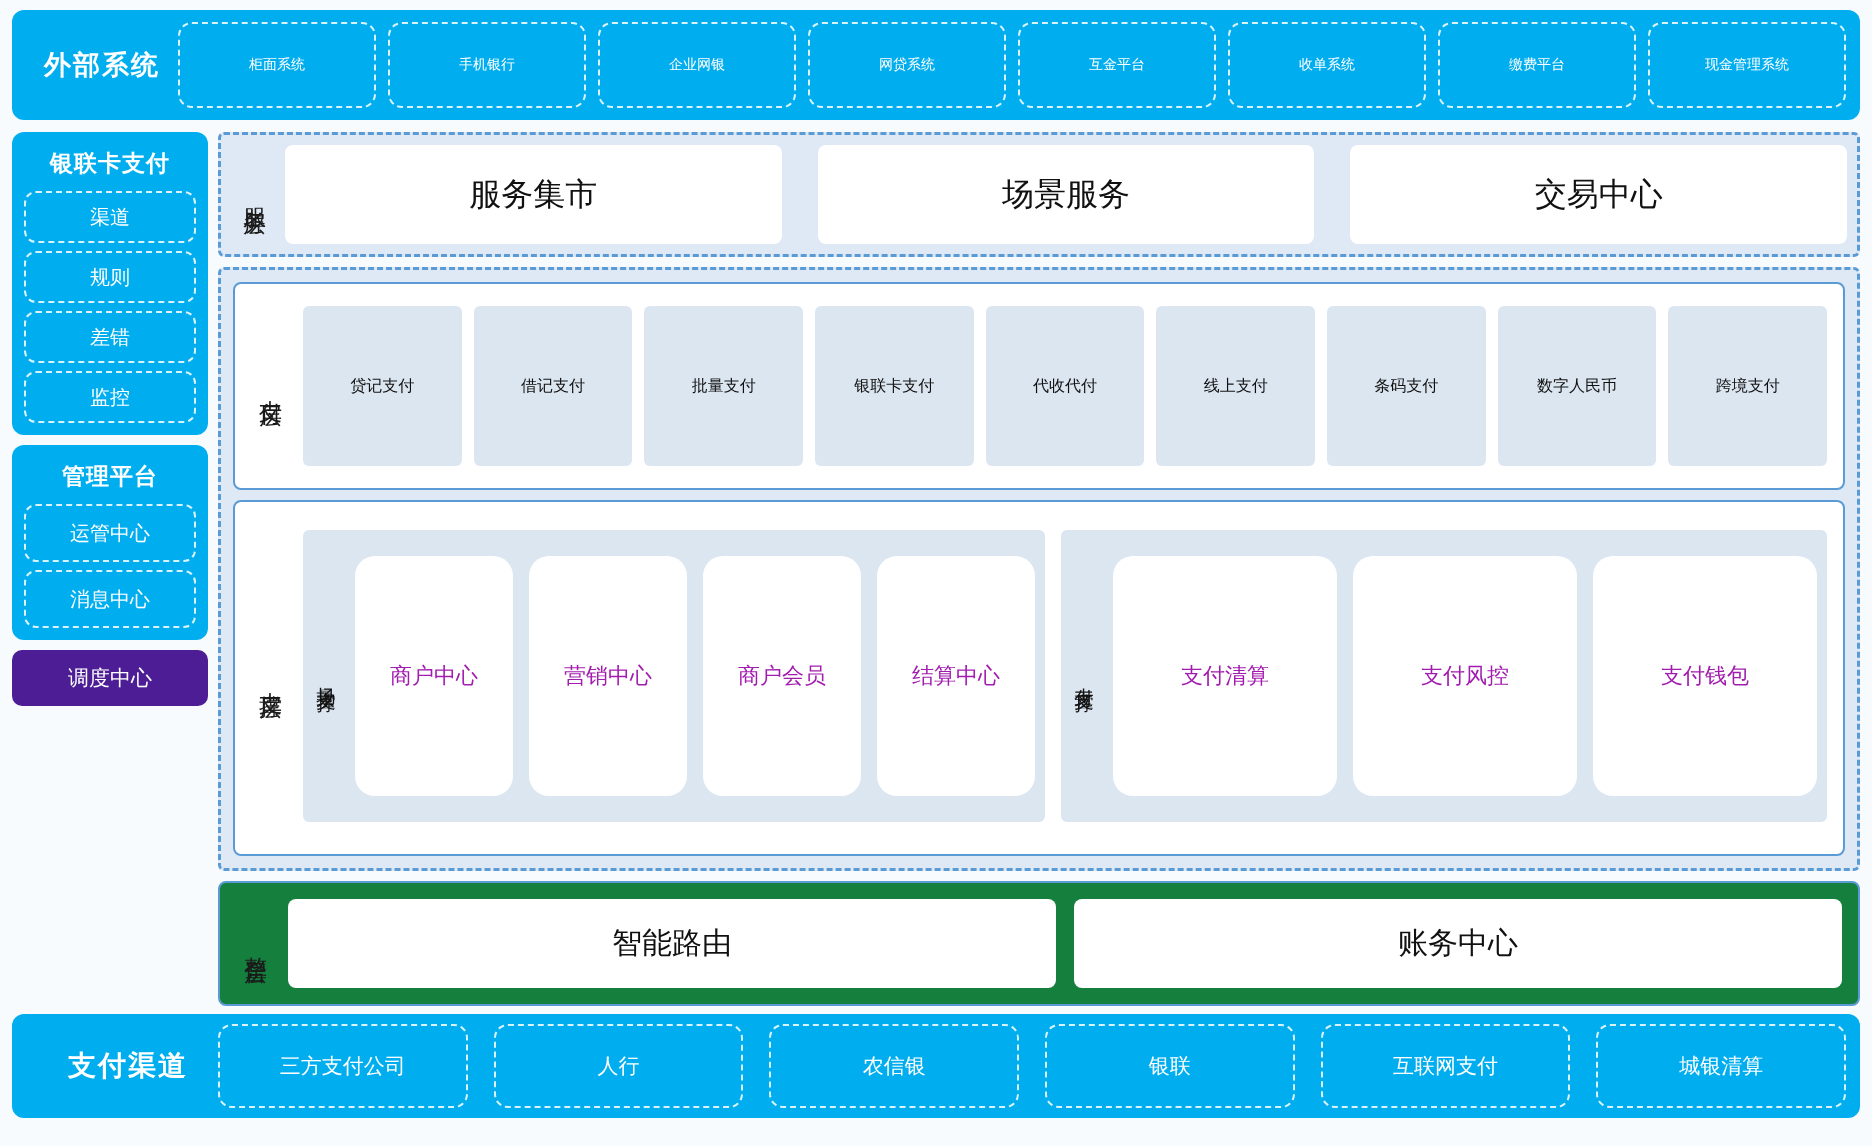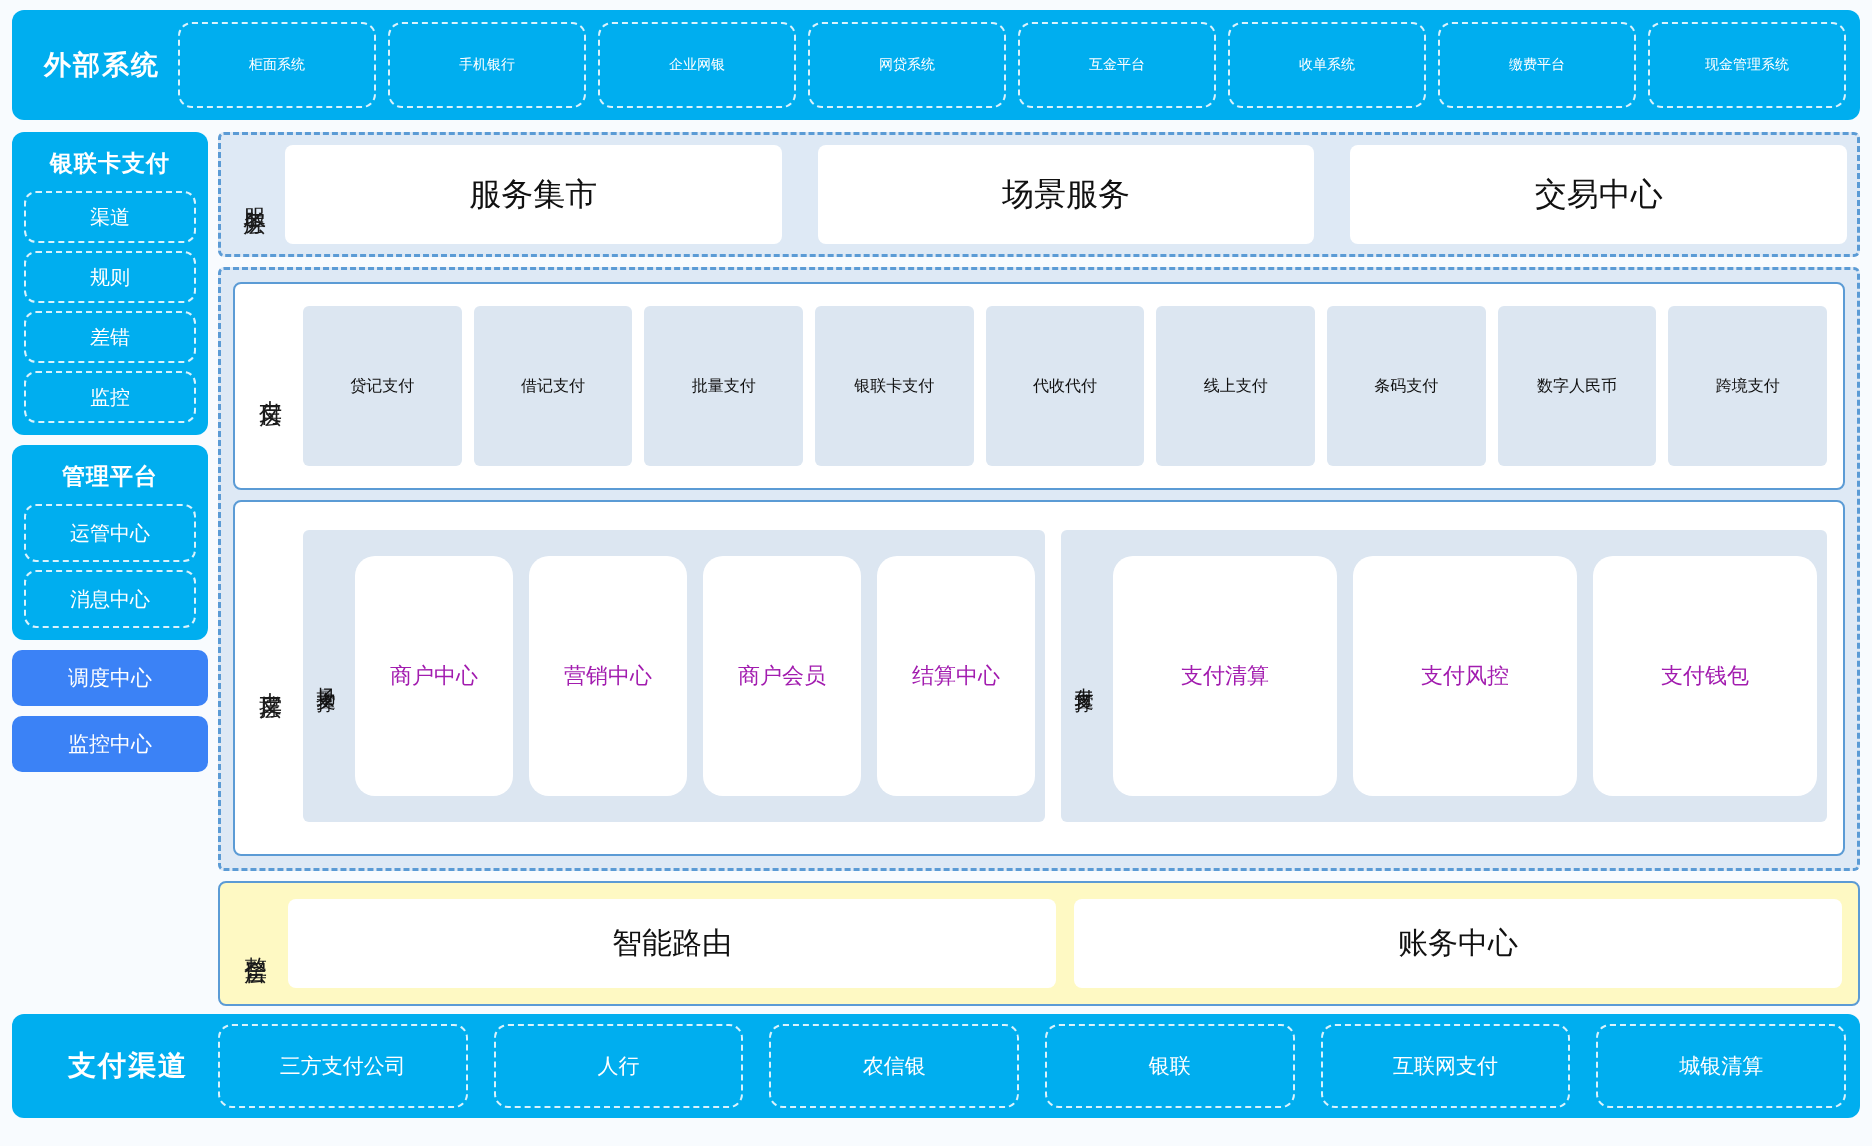--- a/index.html
+++ b/index.html
@@ -63,21 +63,21 @@
     padding: 6px 0 4px; letter-spacing: 1px; white-space: nowrap;
   }
   .panel-chip {
     border: 2px dashed rgba(255,255,255,.85);
     border-radius: 12px;
     color: #fff; font-size: 20px;
     display: flex; align-items: center; justify-content: center;
     height: 54px;
   }
   .solo-chip {
-    background: #3b82f6; border-radius: 10px; color: #fff; font-size: 21px;
+    background: #4c1d95; border-radius: 10px; color: #fff; font-size: 21px;
     display: flex; align-items: center; justify-content: center; height: 56px;
   }
   #panel-reconcile .panel-chip { height: 52px; }
   #panel-manage .panel-chip { height: 58px; }
 
   
   .right-col { flex: 1 1 auto; display: flex; flex-direction: column; gap: 10px; }
 
   .dash-box {
     border: 3px dashed #5b9bd5;
@@ -140,21 +140,21 @@
   .group-cards { display: flex; flex: 1 1 auto; gap: 16px; padding: 18px 0; }
   .group-card {
     flex: 1 1 0; background: #ffffff; border-radius: 20px;
     display: flex; align-items: center; justify-content: center;
     font-size: 22px; color: #a21caf; white-space: nowrap;
   }
 
   
   #integration-layer {
     flex: 0 0 125px;
-    background: #fef9c3;
+    background: #15803d;
     border: 2px solid #5b9bd5;
     border-radius: 8px;
     display: flex; align-items: stretch; padding: 10px 12px;
   }
   .integration-cards { display: flex; flex: 1 1 auto; gap: 18px; padding: 6px 4px 6px 10px; }
   .integration-card {
     flex: 1 1 0; background: #ffffff; border-radius: 8px;
     display: flex; align-items: center; justify-content: center;
     font-size: 30px; color: #111;
   }
@@ -190,21 +190,20 @@
         <div class="panel-chip">监控</div>
       </div>
 
       <div class="panel" id="panel-manage">
         <div class="panel-title">管理平台</div>
         <div class="panel-chip">运管中心</div>
         <div class="panel-chip">消息中心</div>
       </div>
 
       <div class="solo-chip">调度中心</div>
-      <div class="solo-chip">监控中心</div>
     </div>
 
     <div class="right-col">
 
       <div class="dash-box" id="service-dash">
         <div class="layer-label">服务层</div>
         <div class="service-cards">
           <div class="service-card">服务集市</div>
           <div class="service-card">场景服务</div>
           <div class="service-card">交易中心</div>

